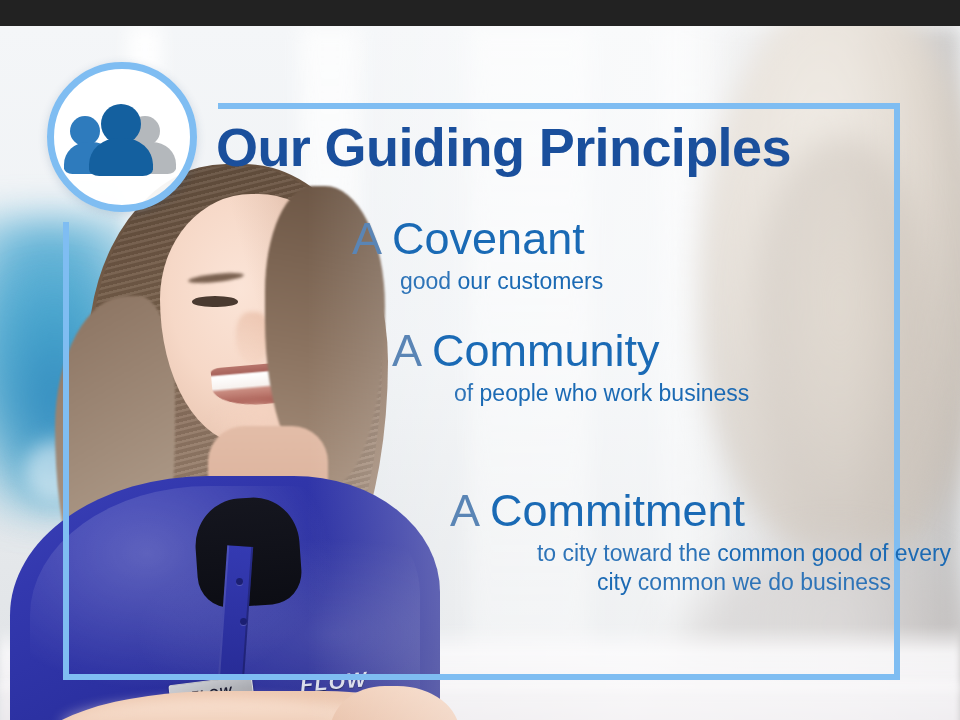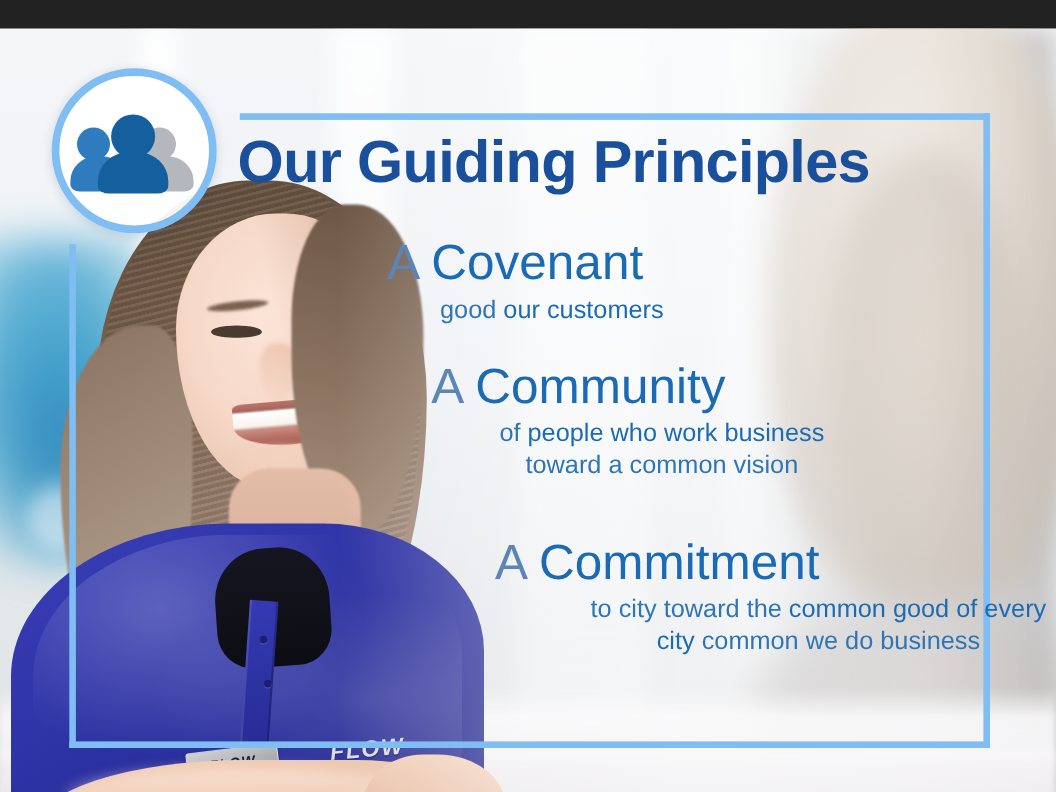--- a/index.html
+++ b/index.html
@@ -398,22 +398,20 @@
     </div>
   </div>
 
   <div class="block" id="b2">
     <div class="lead">
       <span class="art">A</span>
       <span class="key">Community</span>
     </div>
     <div class="sub">
       <span>of </span><b>people who work business</b><br>
-      <span>
-toward a common vision</span>
     </div>
   </div>
 
   <div class="block" id="b3">
     <div class="lead">
       <span class="art">A</span>
       <span class="key">Commitment</span>
     </div>
     <div class="sub">
       <span>to city toward the </span><b>common good of every city</b><span> common we do business</span>

